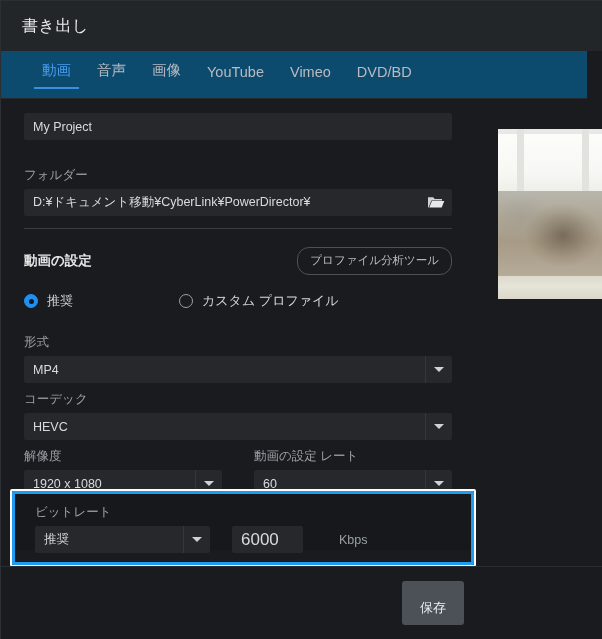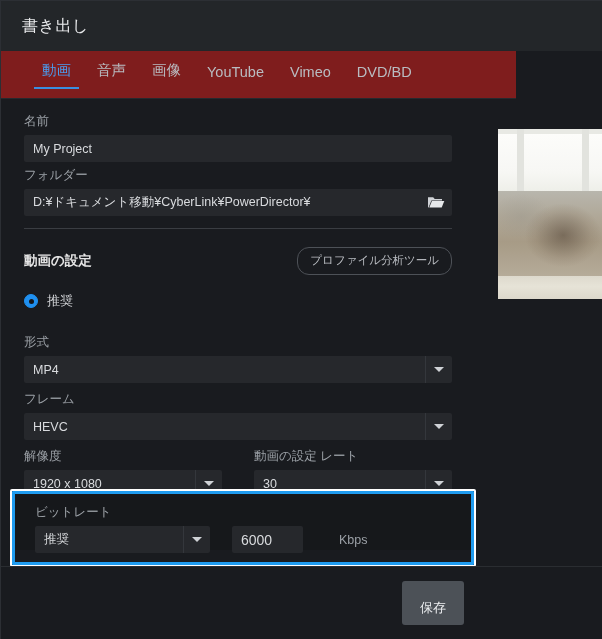--- a/index.html
+++ b/index.html
@@ -27,22 +27,22 @@
   .titlebar .title {
     margin-left: 21px;
     font-size: 16px;
     color: #e9eaec;
     letter-spacing: .5px;
   }
 
   
   .tabbar {
     position: absolute; left: 0; top: 50px;
-    width: 515px; height: 48px;
-    background: #7f1d1d;
+    width: 586px; height: 48px;
+    background: #0c4a6e;
     border-bottom: 1px solid #26292e;
   }
   .tabs {
     position: absolute; left: 28px; top: 8px;
     display: flex; align-items: flex-end; gap: 0;
   }
   .tab {
     position: relative;
     padding: 2px 13px 9px 13px;
     font-size: 14.5px;
@@ -195,21 +195,21 @@
     background: #16181b;
     padding: 10px 0 0 20px;
   }
   .bitrow { display: flex; align-items: center; }
   .bitrow .sel { width: 175px; }
   .numinput {
     width: 71px; height: 27px;
     background: #26282c;
     border: none; border-radius: 2px;
     color: #d9dbde;
-    font-size: 14px;
+    font-size: 17px;
     font-family: "Liberation Sans", sans-serif;
     padding: 0 9px;
     margin-left: 22px;
     outline: none;
   }
   .unit {
     margin-left: 36px;
     font-size: 12.5px;
     color: #9ba0a6;
   }
@@ -314,21 +314,20 @@
     <div class="pv-header"></div>
     <div class="pv-mullion m1"></div>
     <div class="pv-mullion m2"></div>
     <div class="pv-wall"></div>
     <div class="pv-floor"></div>
   </div>
 
   <div class="form">
 
     <div style="position:absolute;left:23px;top:14px;width:428px;">
-      <span class="fieldlabel">名前</span>
       <input class="textinput" type="text" value="My Project" style="">
     </div>
 
     <div style="position:absolute;left:23px;top:68px;width:428px;">
       <span class="fieldlabel">フォルダー</span>
       <div class="pathrow">
         <input class="textinput" type="text" value="D:¥ドキュメント移動¥CyberLink¥PowerDirector¥" style="">
         <div class="folder-btn">
           <svg width="18" height="15" viewBox="0 0 18 15" aria-hidden="true">
             <path d="M1 2.2h5.2l1.5 1.9H15v1.4H4.4L1.6 12.6H1z" fill="#cfd2d6"></path>
@@ -343,34 +342,38 @@
     <div class="sect-head" style="position:absolute;left:23px;top:148px;width:428px;">
       <span class="sect-title">動画の設定</span>
       <button class="pillbtn">プロファイル分析ツール</button>
     </div>
 
     <div class="radios" style="position:absolute;left:23px;top:193px;width:428px;">
       <div class="radio checked" style="width:155px;">
         <span class="dot"></span>
         <span class="rlabel">推奨</span>
       </div>
+      <div class="radio">
+        <span class="dot"></span>
+        <span class="rlabel">カスタム プロファイル</span>
+      </div>
     </div>
 
     <div style="position:absolute;left:23px;top:235px;width:428px;">
       <span class="fieldlabel">形式</span>
       <div class="sel">
         <span class="selval">MP4</span>
         <span class="arrowbox">
             <i class="caret"></i>
           </span>
       </div>
     </div>
 
     <div style="position:absolute;left:23px;top:292px;width:428px;">
-      <span class="fieldlabel">フレーム</span>
+      <span class="fieldlabel">コーデック</span>
       <div class="sel">
         <span class="selval">HEVC</span>
         <span class="arrowbox">
             <i class="caret"></i>
           </span>
       </div>
     </div>
 
     <div class="tworow" style="position:absolute;left:23px;top:349px;width:428px;">
       <div>
@@ -378,21 +381,21 @@
         <div class="sel">
           <span class="selval">1920 x 1080</span>
           <span class="arrowbox">
               <i class="caret"></i>
             </span>
         </div>
       </div>
       <div>
         <span class="fieldlabel">動画の設定 レート</span>
         <div class="sel">
-          <span class="selval">30</span>
+          <span class="selval">60</span>
           <span class="arrowbox">
               <i class="caret"></i>
             </span>
         </div>
       </div>
     </div>
 
     <div class="bitrate-wrap">
       <span class="fieldlabel">ビットレート</span>
       <div class="bitrow">

